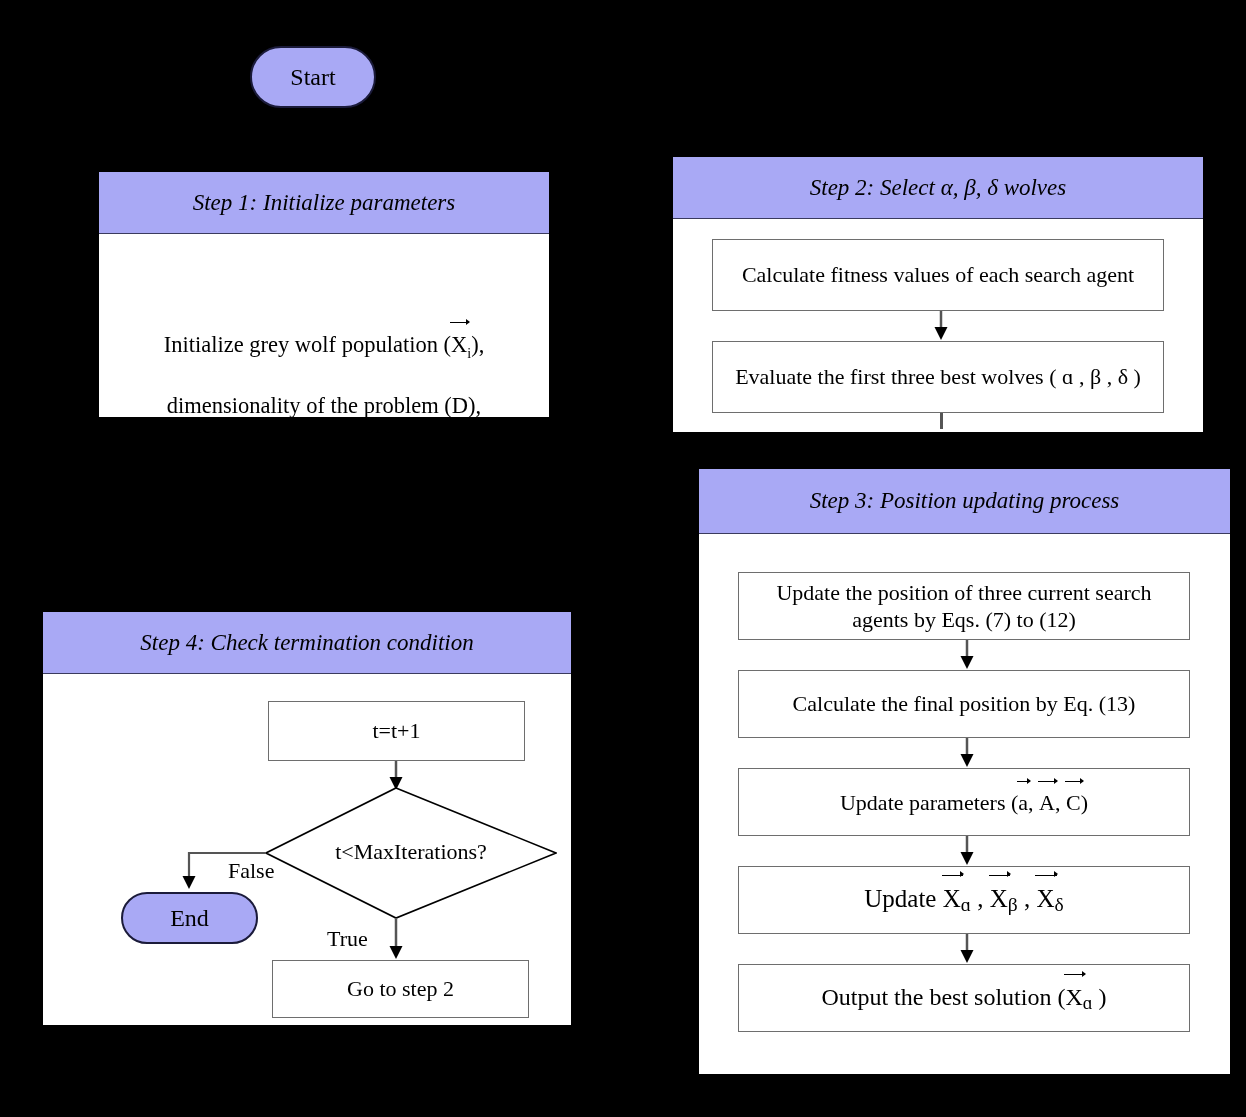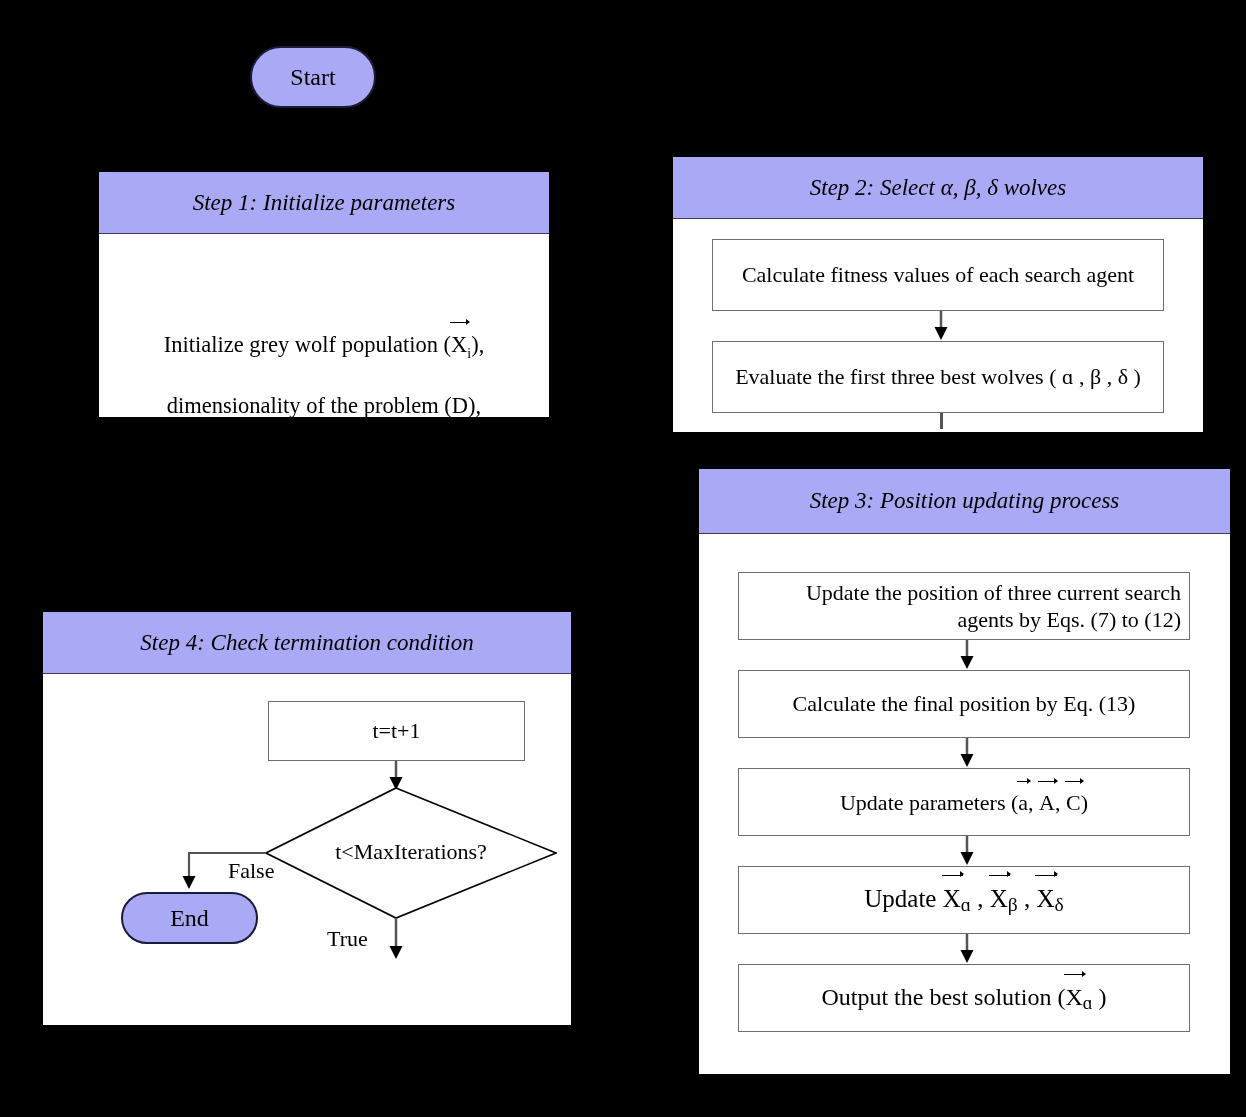--- a/index.html
+++ b/index.html
@@ -68,21 +68,21 @@
   }
 
   .proc-box {
     position: absolute;
     background: #ffffff;
     border: 1.5px solid #6e6e6e;
     box-sizing: border-box;
     display: flex;
     align-items: center;
     justify-content: center;
-    text-align: right;
+    text-align: center;
     font-size: 22px;
     line-height: 1.25;
     color: #000;
     padding: 2px 8px;
   }
 
   .v-arrow {
     position: absolute;
     width: 16px;
   }
@@ -277,16 +277,19 @@
       </div>
 
       <div class="v-arrow" style="left:345px; top:244px; height:42px;">
         <svg width="16" height="42" viewBox="0 0 16 42">
           <line x1="8" y1="0" x2="8" y2="32" stroke="#555" stroke-width="2.5"></line>
           <polygon points="1.5,28 14.5,28 8,41" fill="#000"></polygon>
         </svg>
       </div>
       <div class="edge-label" style="left:284px; top:252px;">True</div>
 
+      <div class="proc-box" style="left:229px; top:286px; width:257px; height:58px;">
+        <span>Go to step 2</span>
+      </div>
     </div>
   </div>
 
 </div>
 
 </body></html>

